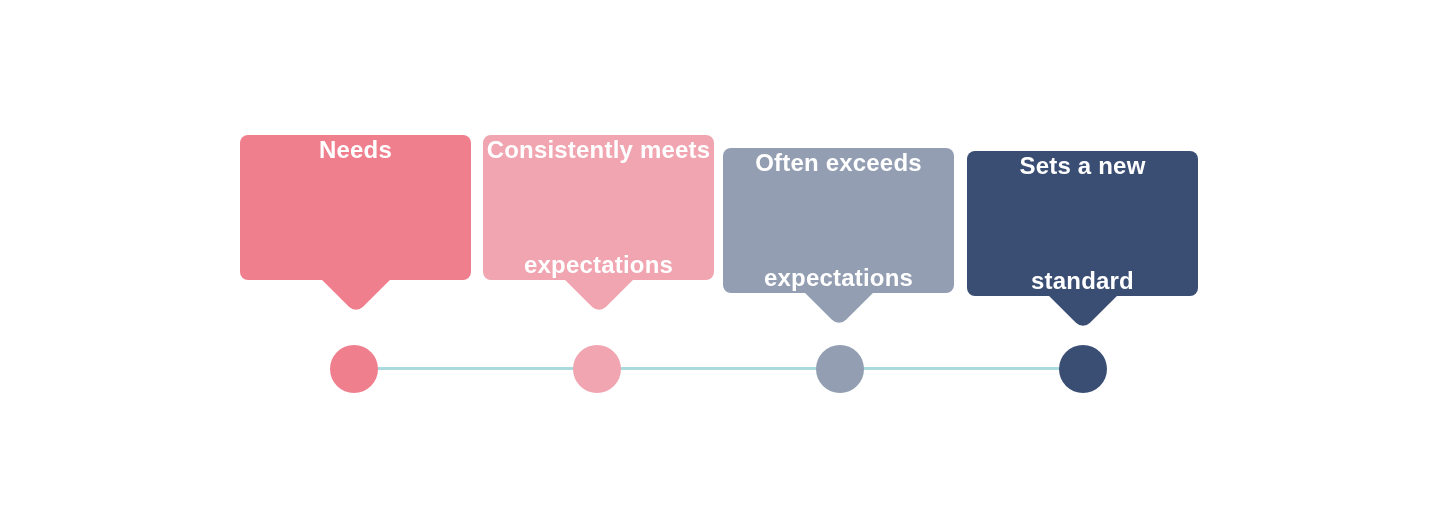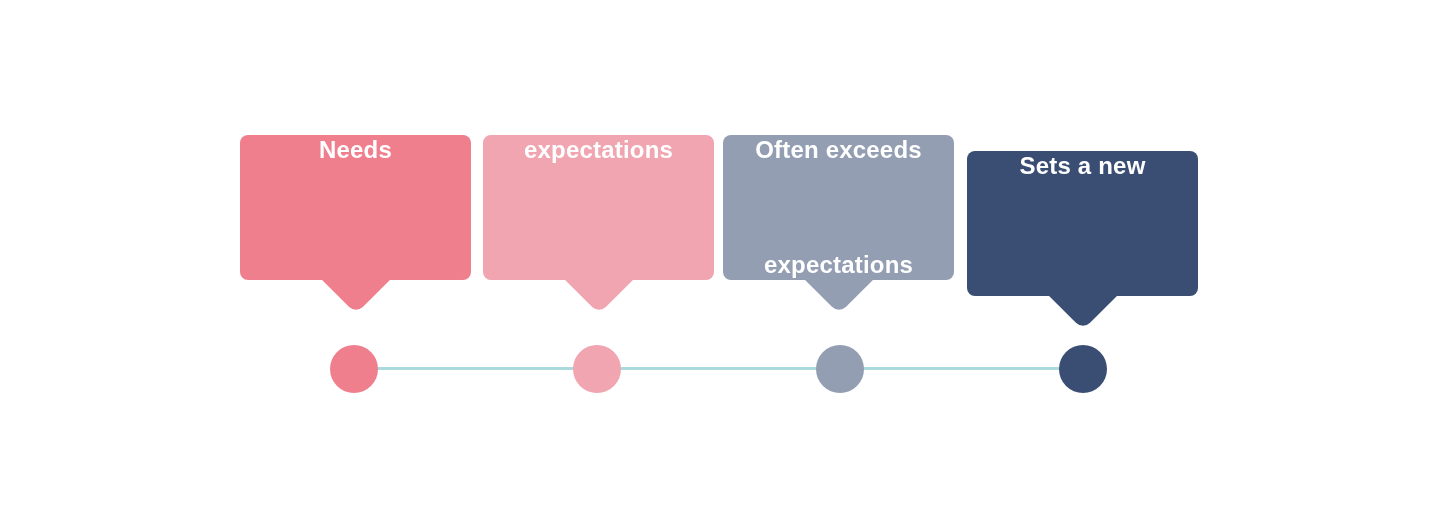--- a/index.html
+++ b/index.html
@@ -42,21 +42,21 @@
     top: 121px;              
     left: 50%;
     width: 48px;
     height: 48px;
     transform: translateX(-50%) rotate(45deg);
     border-radius: 0 0 10px 0; 
     z-index: -1;
   }
   .b1 { left: 240px; }
   .b2 { left: 483px; }
-  .b3 { left: 723px; }
+  .b3 { left: 723px; margin-top: 13px; }
   .b4 { left: 967px; }
   
   .timeline-line {
     position: absolute;
     top: 367px;
     left: 354px;
     width: 729px;
     height: 3px;
     z-index: 1;
   }
@@ -78,32 +78,34 @@
 
 <div class="canvas">
 
   <div class="bubble b1" style="background-color: rgb(240, 127, 142);">
     <div class="tail" style="background-color: rgb(240, 127, 142);"></div>
     <div class="line-text">Needs</div>
   </div>
 
   <div class="bubble b2" style="background-color: rgb(240, 165, 176);">
     <div class="tail" style="background-color: rgb(240, 165, 176);"></div>
+    <div class="line-text">Consistently meets</div>
     <div class="line-text">expectations</div>
   </div>
 
   <div class="bubble b3" style="background-color: rgb(147, 158, 178);">
     <div class="tail" style="background-color: rgb(147, 158, 178);"></div>
     <div class="line-text">Often exceeds</div>
     <div class="line-text">expectations</div>
   </div>
 
   <div class="bubble b4" style="background-color: rgb(58, 78, 116); margin-top: 16px;">
     <div class="tail" style="background-color: rgb(58, 78, 116);"></div>
     <div class="line-text">Sets a new</div>
+    <div class="line-text">standard</div>
   </div>
 
   <div class="timeline-line" style="background-color: rgb(170, 218, 221);"></div>
   <div class="dot d1" style="background-color: rgb(240, 127, 142);"></div>
   <div class="dot d2" style="background-color: rgb(240, 165, 176);"></div>
   <div class="dot d3" style="background-color: rgb(147, 158, 178);"></div>
   <div class="dot d4" style="background-color: rgb(58, 78, 116);"></div>
 
 </div>
 

